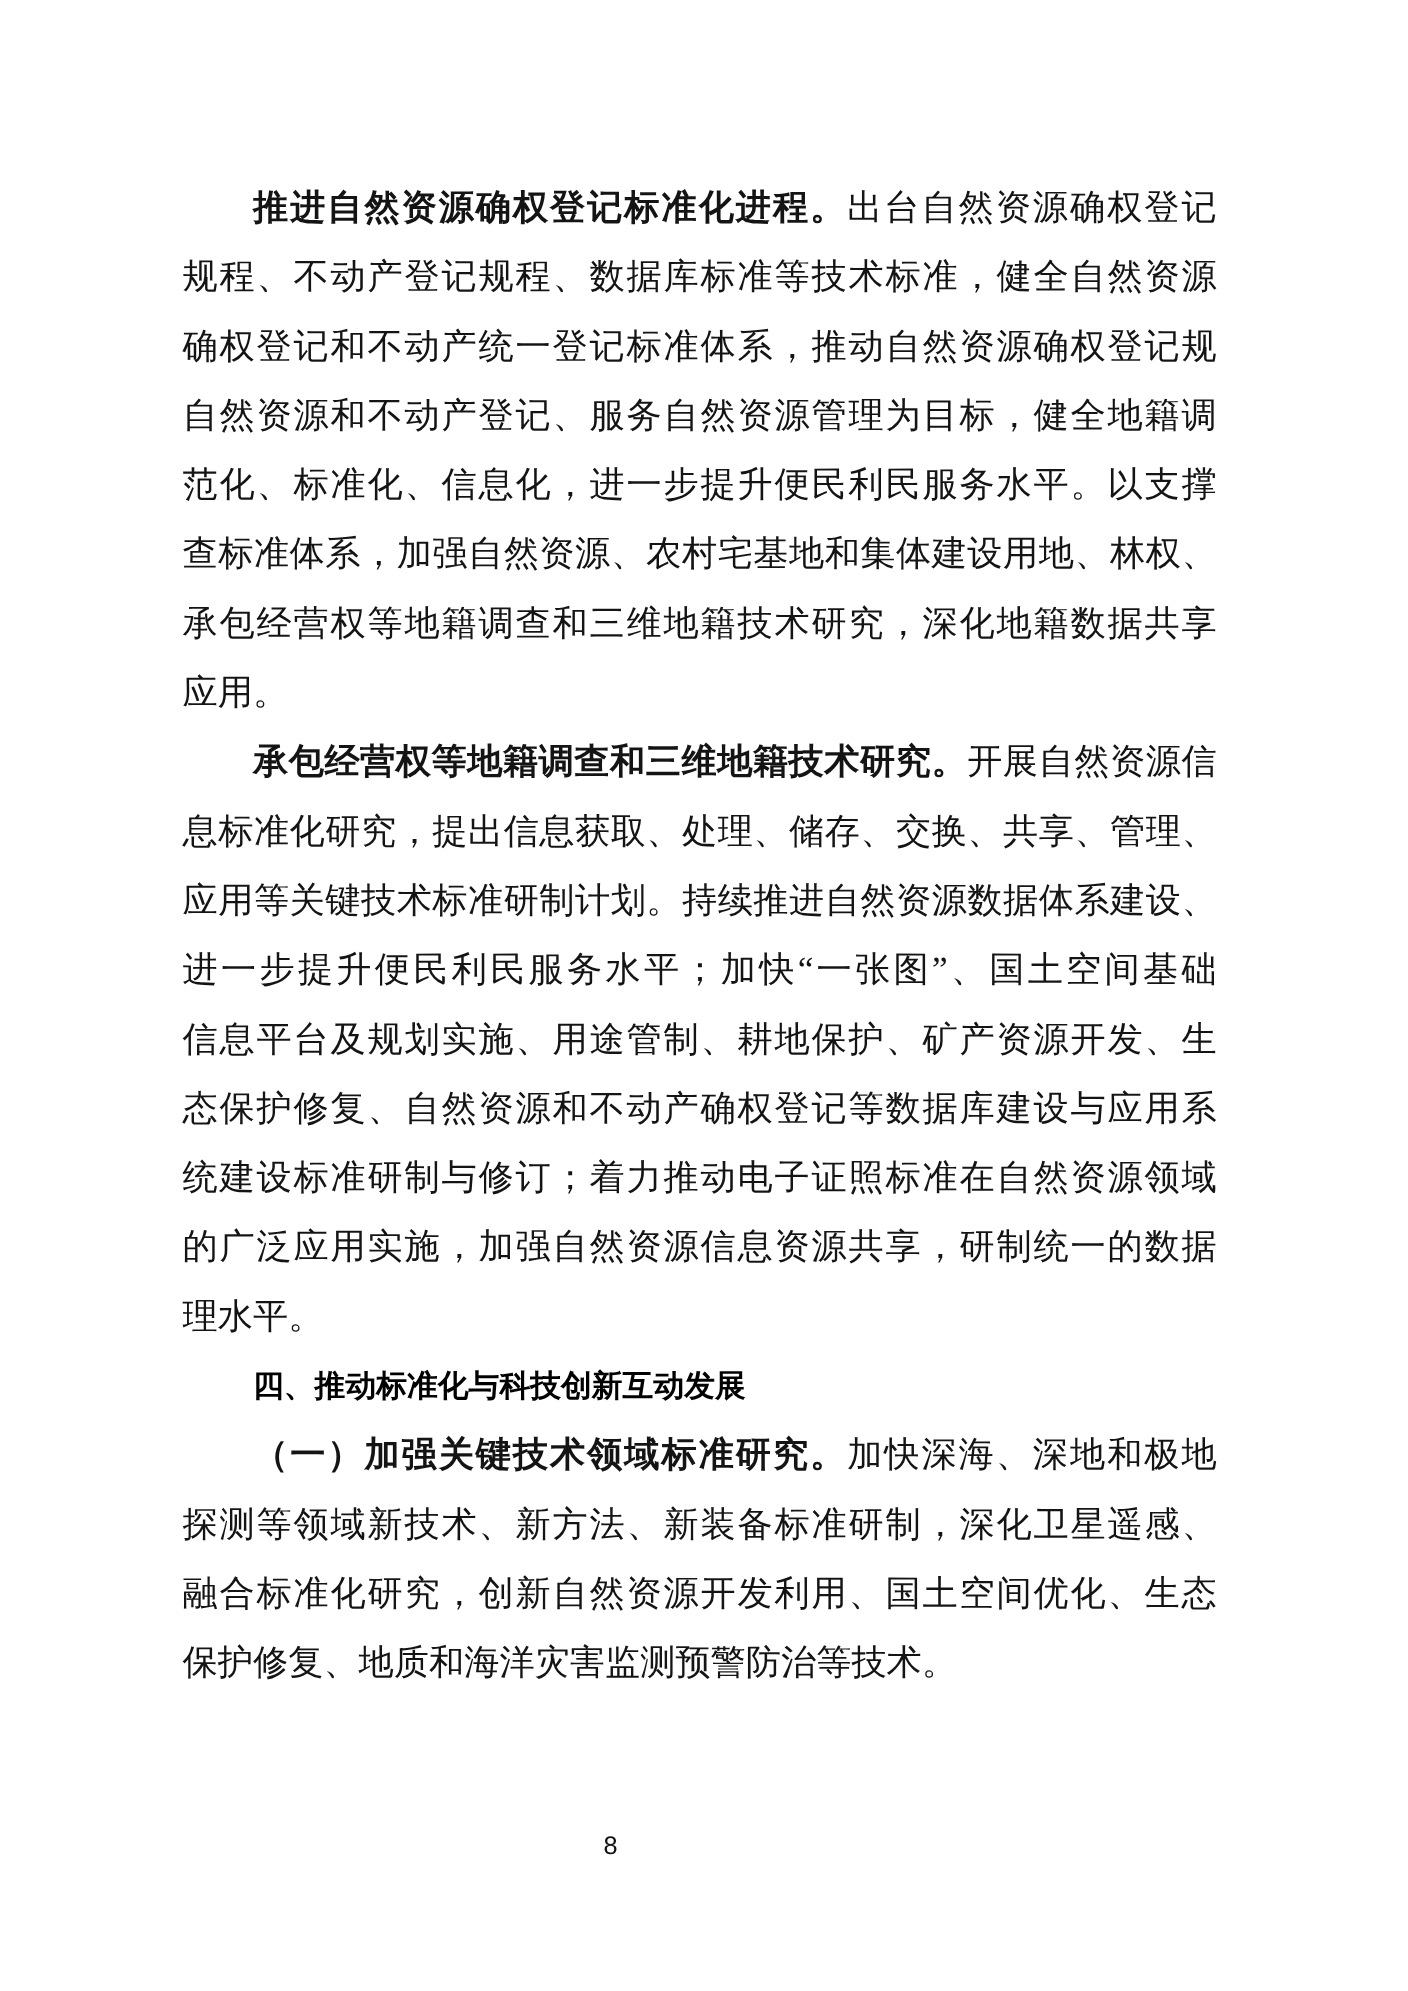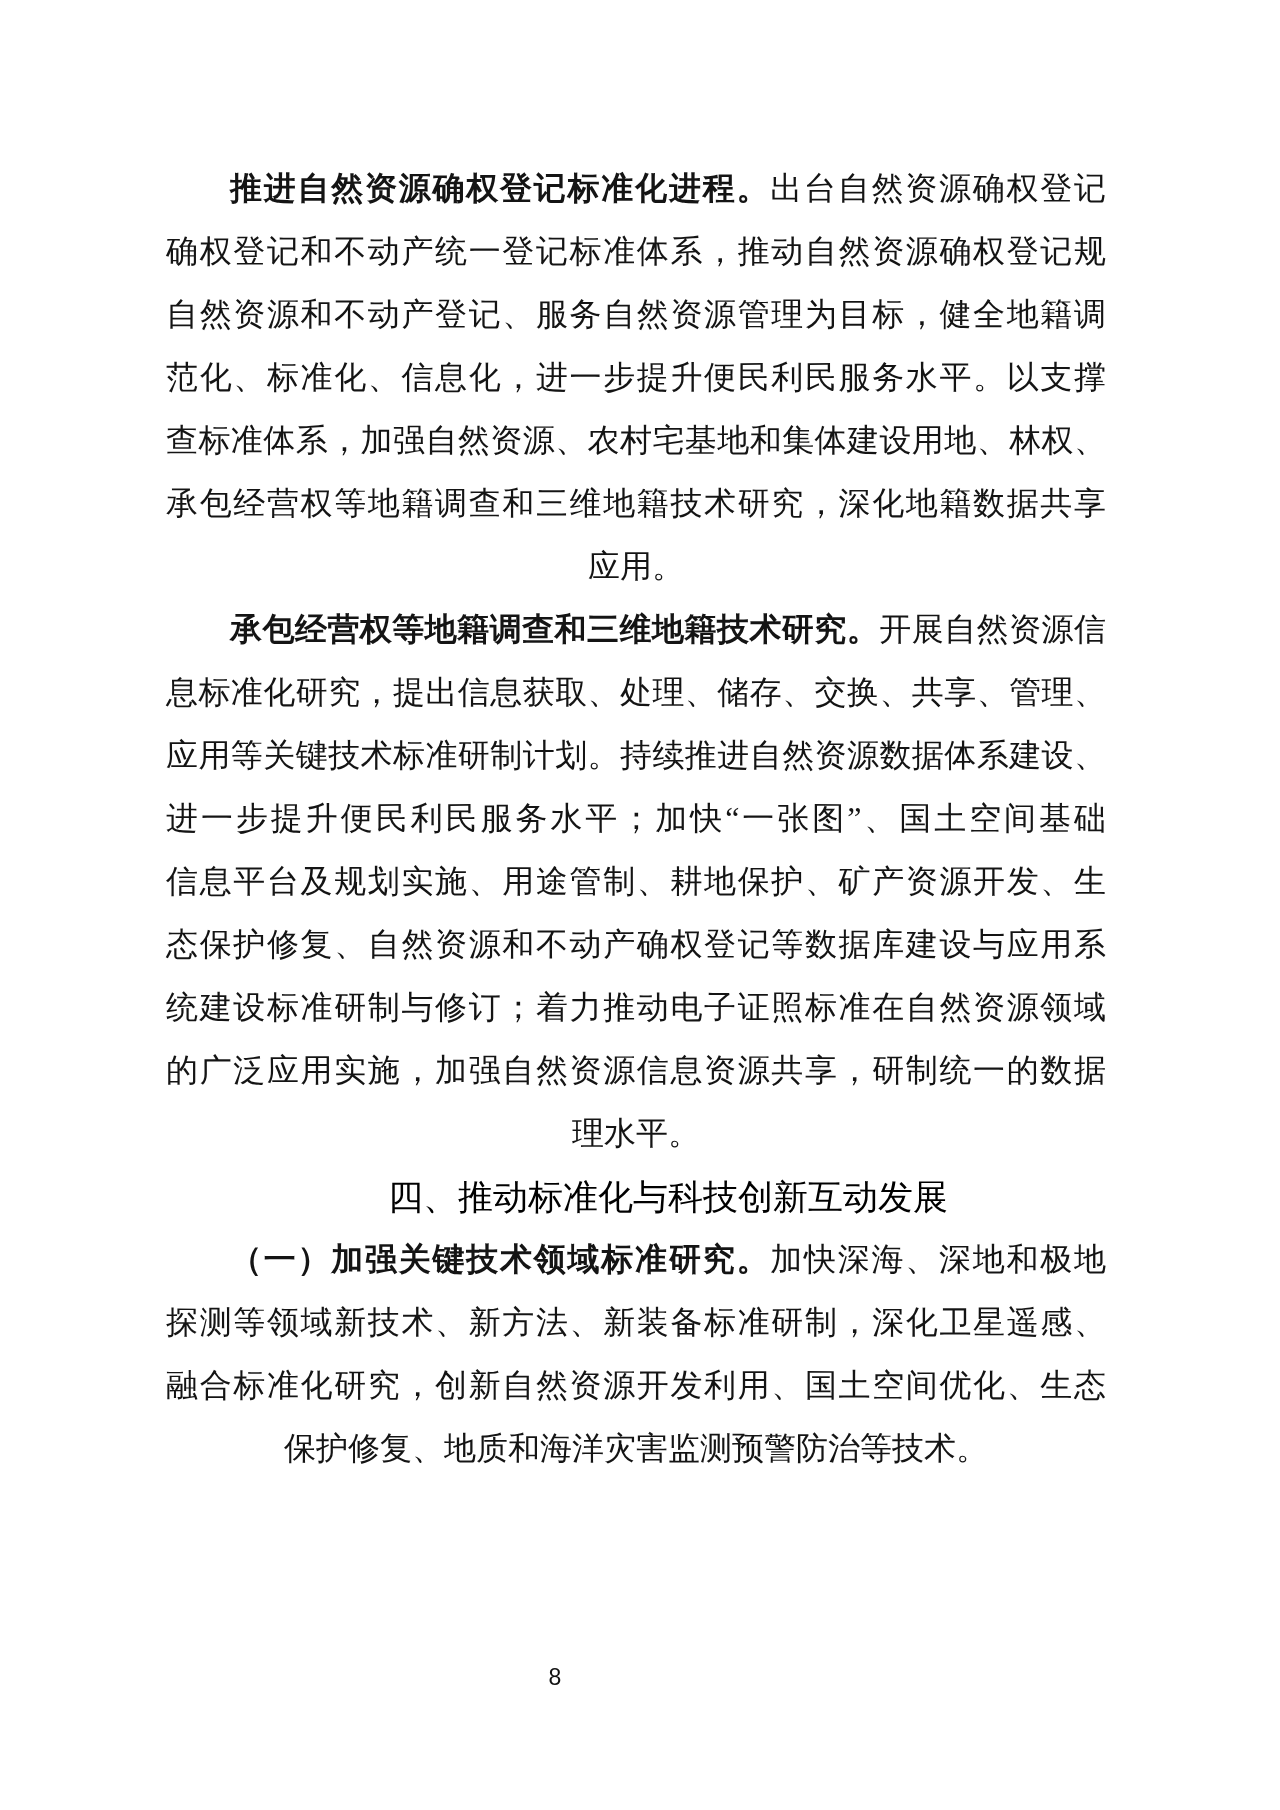--- a/index.html
+++ b/index.html
@@ -20,57 +20,58 @@
     position: absolute;
     left: 166px;
     top: 157px;
     width: 940px;
   }
   .ln {
     height: 63px;
     line-height: 63px;
     font-size: 32px;
     white-space: normal;
-    text-align: center;
+    text-align: left;
   }
   .fill {
     text-align: justify;
     text-align-last: justify;
     text-justify: inter-character;
   }
   .ind {
     text-indent: 64px;
   }
   .lead {
     font-weight: 700;
   }
   .head {
     font-family: "Liberation Sans", "DejaVu Sans", sans-serif;
-    font-weight: 400;
-    font-size: 35px;
+    font-weight: 700;
+    font-size: 28px;
     color: #000000;
   }
   .pagenum {
     position: absolute;
     left: 540px;
     top: 1664px;
     width: 30px;
     text-align: center;
     font-size: 23px;
     font-family: "Liberation Sans", "DejaVu Sans", sans-serif;
     color: #111111;
   }
 </style>
 </head>
 <body>
 
 <div class="page">
   <div class="textblock">
 
     <div class="ln fill ind"><span class="lead">推进自然资源确权登记标准化进程。</span><span>出台自然资源确权登记</span></div>
+    <div class="ln fill">规程、不动产登记规程、数据库标准等技术标准，健全自然资源</div>
     <div class="ln fill">确权登记和不动产统一登记标准体系，推动自然资源确权登记规</div>
     <div class="ln fill">自然资源和不动产登记、服务自然资源管理为目标，健全地籍调</div>
     <div class="ln fill">范化、标准化、信息化，进一步提升便民利民服务水平。以支撑</div>
     <div class="ln fill">查标准体系，加强自然资源、农村宅基地和集体建设用地、林权、</div>
     <div class="ln fill">承包经营权等地籍调查和三维地籍技术研究，深化地籍数据共享</div>
     <div class="ln">应用。</div>
 
     <div class="ln fill ind"><span class="lead">承包经营权等地籍调查和三维地籍技术研究。</span><span>开展自然资源信</span></div>
     <div class="ln fill">息标准化研究，提出信息获取、处理、储存、交换、共享、管理、</div>
     <div class="ln fill">应用等关键技术标准研制计划。持续推进自然资源数据体系建设、</div>

